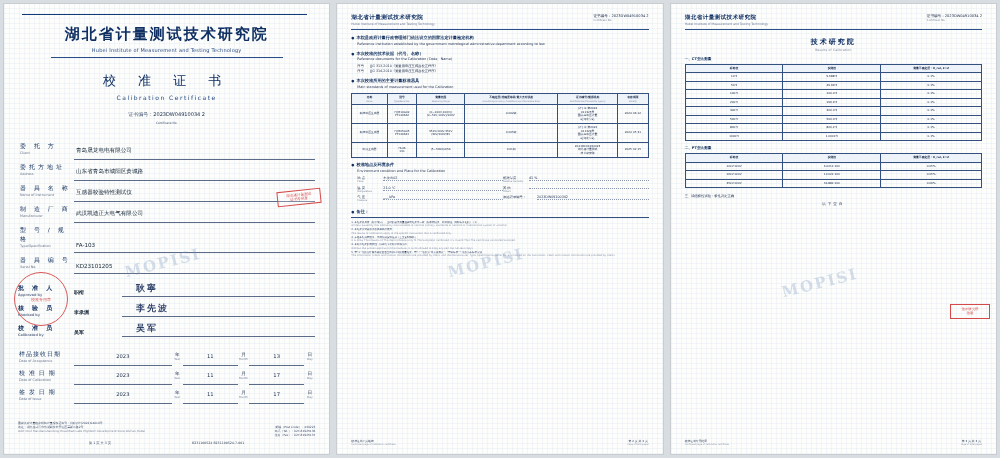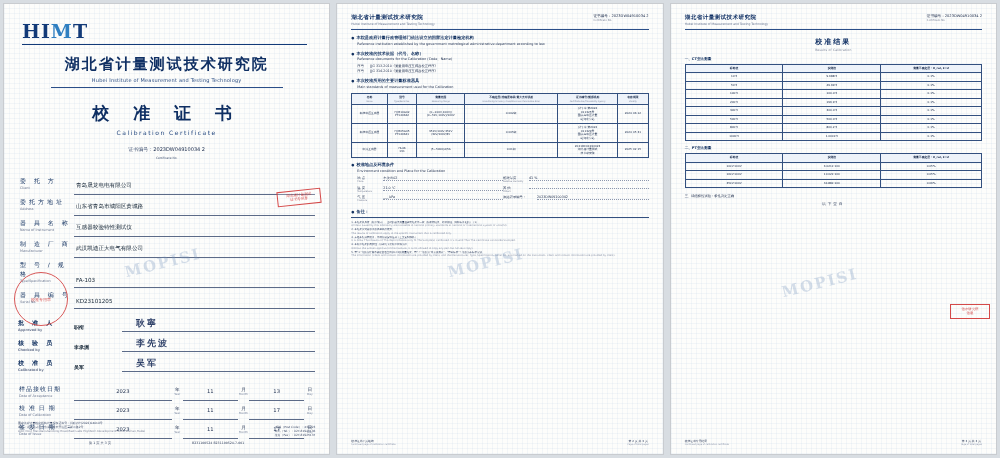--- a/index.html
+++ b/index.html
@@ -61,22 +61,22 @@
     text-align: center;
     font-size: 5px;
     color: #274a80;
     margin-top: 3px;
     letter-spacing: .2px;
   }
   .p1-rule { border-bottom: 1px solid #2a4e88; width: 78%; margin: 4px auto 12px; }
   .p1-cert {
     text-align: center;
     font-family: "DejaVu Serif", serif;
-    font-size: 17px;
-    font-weight: bold;
+    font-size: 13px;
+    font-weight: normal;
     letter-spacing: 9px;
     color: #0f2f63;
     margin-top: 14px;
   }
   .p1-cert-en {
     text-align: center;
     font-size: 6px;
     letter-spacing: 1.5px;
     color: #274a80;
     margin-top: 4px;
@@ -235,21 +235,20 @@
   }
 </style>
 </head>
 <body>
 
 <div class="sheet-row">
 
   <div class="page">
     <div class="watermark" style="left:120px; top:250px;">MOPISI</div>
     <div class="inner">
-      <div class="logo">HI<span class="m-accent">M</span>T</div>
       <div class="logo-rule"></div>
 
       <div class="p1-title">湖北省计量测试技术研究院</div>
       <div class="p1-title-en">Hubei Institute of Measurement and Testing Technology</div>
       <div class="p1-rule"></div>
 
       <div class="p1-cert">校 准 证 书</div>
       <div class="p1-cert-en">Calibration Certificate</div>
 
       <div class="p1-no">
@@ -579,21 +578,21 @@
           <div class="en">Hubei Institute of Measurement and Testing Technology</div>
         </div>
         <div class="hdr-right">
           <div><span>证书编号：</span><span>2023DW04910034 2</span></div>
           <div class="en">Certificate No.</div>
         </div>
       </div>
       <div class="hdr-rule"></div>
 
       <div class="p3-title">
-        <span>校准结果</span>
+        <span>技术研究院</span>
         <span class="en">Results of Calibration</span>
       </div>
 
       <div class="p3-sub">一、CT变比测量</div>
       <table class="grid">
         <tbody>
             <tr>
           <th style="width:33%">标称值</th>
           <th style="width:33%">实测值</th>
           <th>测量不确定度：U_rel, k=2</th>

